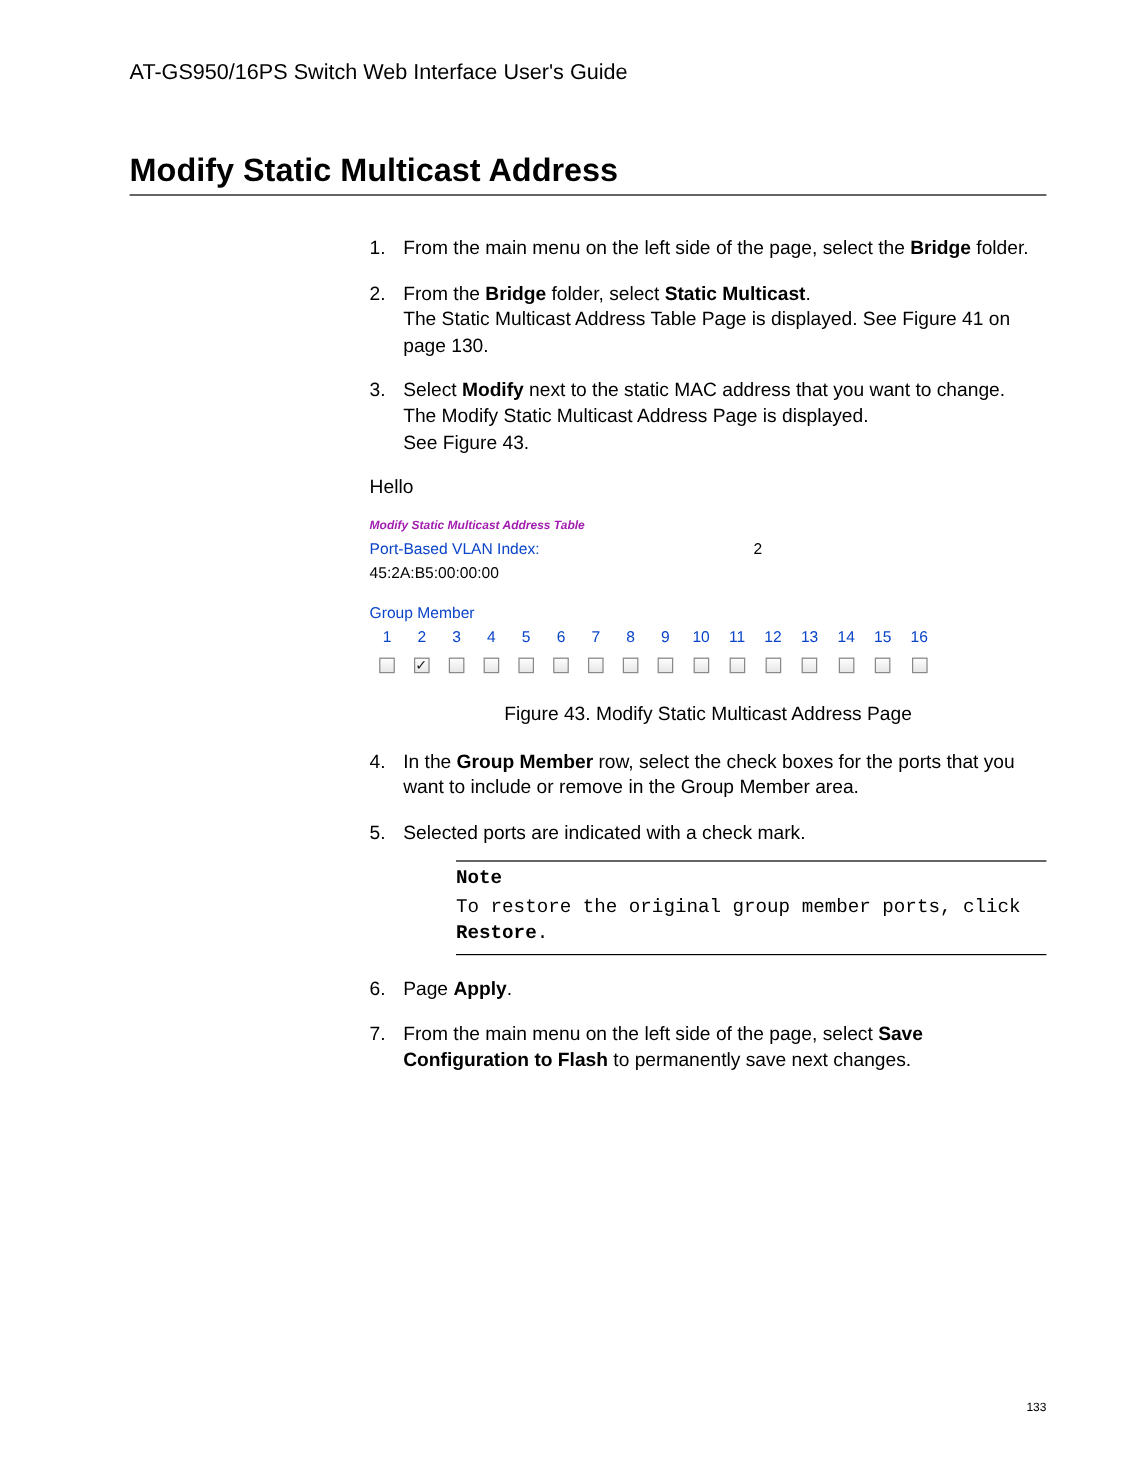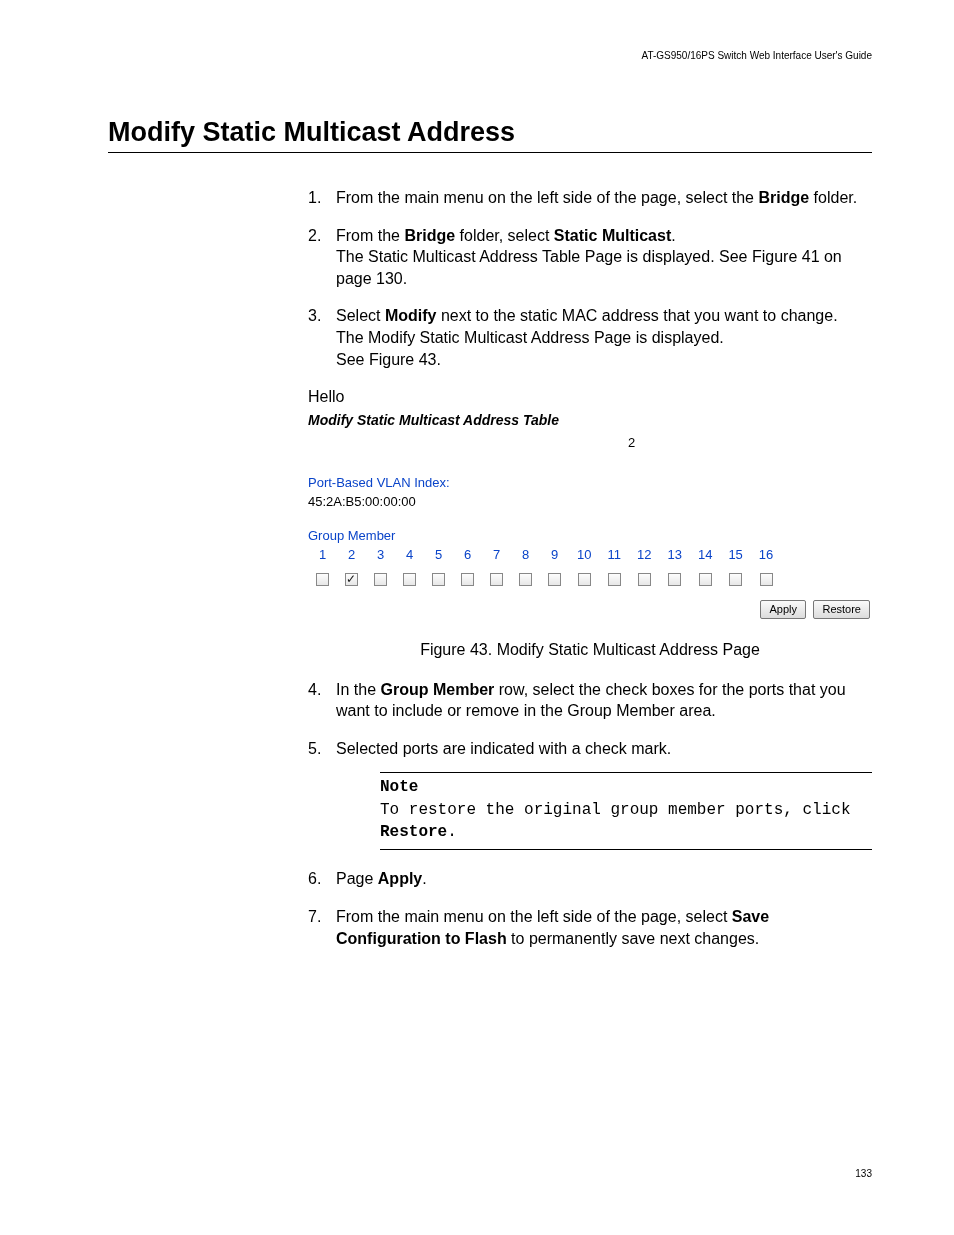--- a/index.html
+++ b/index.html
@@ -9,22 +9,21 @@
     color: #000;
   }
   .page {
     width: 954px;
     height: 1235px;
     position: relative;
     box-sizing: border-box;
     padding: 50px 82px 40px 108px;
   }
   .running-head {
-    text-align: right;
-    font-size: 10px;
+    font-size: 18px;
     font-family: Arial, Helvetica, sans-serif;
     margin-bottom: 56px;
   }
   .section-title {
     font-family: Liberation Sans, sans-serif;
     font-weight: bold;
     font-size: 27px;
     padding-bottom: 4px;
     border-bottom: 1px solid #000;
     margin-bottom: 34px;
@@ -51,40 +50,40 @@
   }
   ol.steps > li::before {
     content: counter(step) ".";
     position: absolute;
     left: 0;
     top: 0;
   }
   .hello {
     font-size: 16px;
     margin-top: 10px;
-    margin-bottom: 3px;
+    margin-bottom: 14px;
   }
   
   .fig-wrap {
     margin: 0 0 18px 0;
   }
   .fig-title {
-    color: #000000;
+    color: #a21caf;
     font-style: italic;
     font-weight: bold;
-    font-size: 14px;
+    font-size: 10px;
     margin-bottom: 4px;
   }
   .kv-row {
     display: flex;
     font-size: 13px;
     color: #0a44c9;
     margin-bottom: 2px;
   }
-  .kv-label { width: 320px; margin-top: 40px; }
+  .kv-label { width: 320px; }
   .kv-value { color: #000; font-size: 13px; }
   .kv-section {
     color: #0a44c9;
     font-size: 13px;
     margin-top: 16px;
     margin-bottom: 2px;
   }
   .port-table {
     border-collapse: collapse;
     margin-top: 2px;
@@ -235,24 +234,20 @@
             <td><span class="cb"></span></td>
             <td><span class="cb"></span></td>
             <td><span class="cb"></span></td>
             <td><span class="cb"></span></td>
             <td><span class="cb"></span></td>
             <td><span class="cb"></span></td>
           </tr>
         </tbody>
       </table>
 
-      <div class="btn-row">
-        <span class="btn">Apply</span>
-        <span class="btn">Restore</span>
-      </div>
     </div>
 
     <div class="fig-caption">Figure 43. Modify Static Multicast Address Page</div>
 
     <ol class="steps" start="4" style="counter-reset: step 3;">
       <li>
         <span>In the </span><b>Group Member</b><span> row, select the check boxes for the ports that you want to include or remove in the Group Member area.</span>
       </li>
       <li>
         <span>Selected ports are indicated with a check mark.</span>

